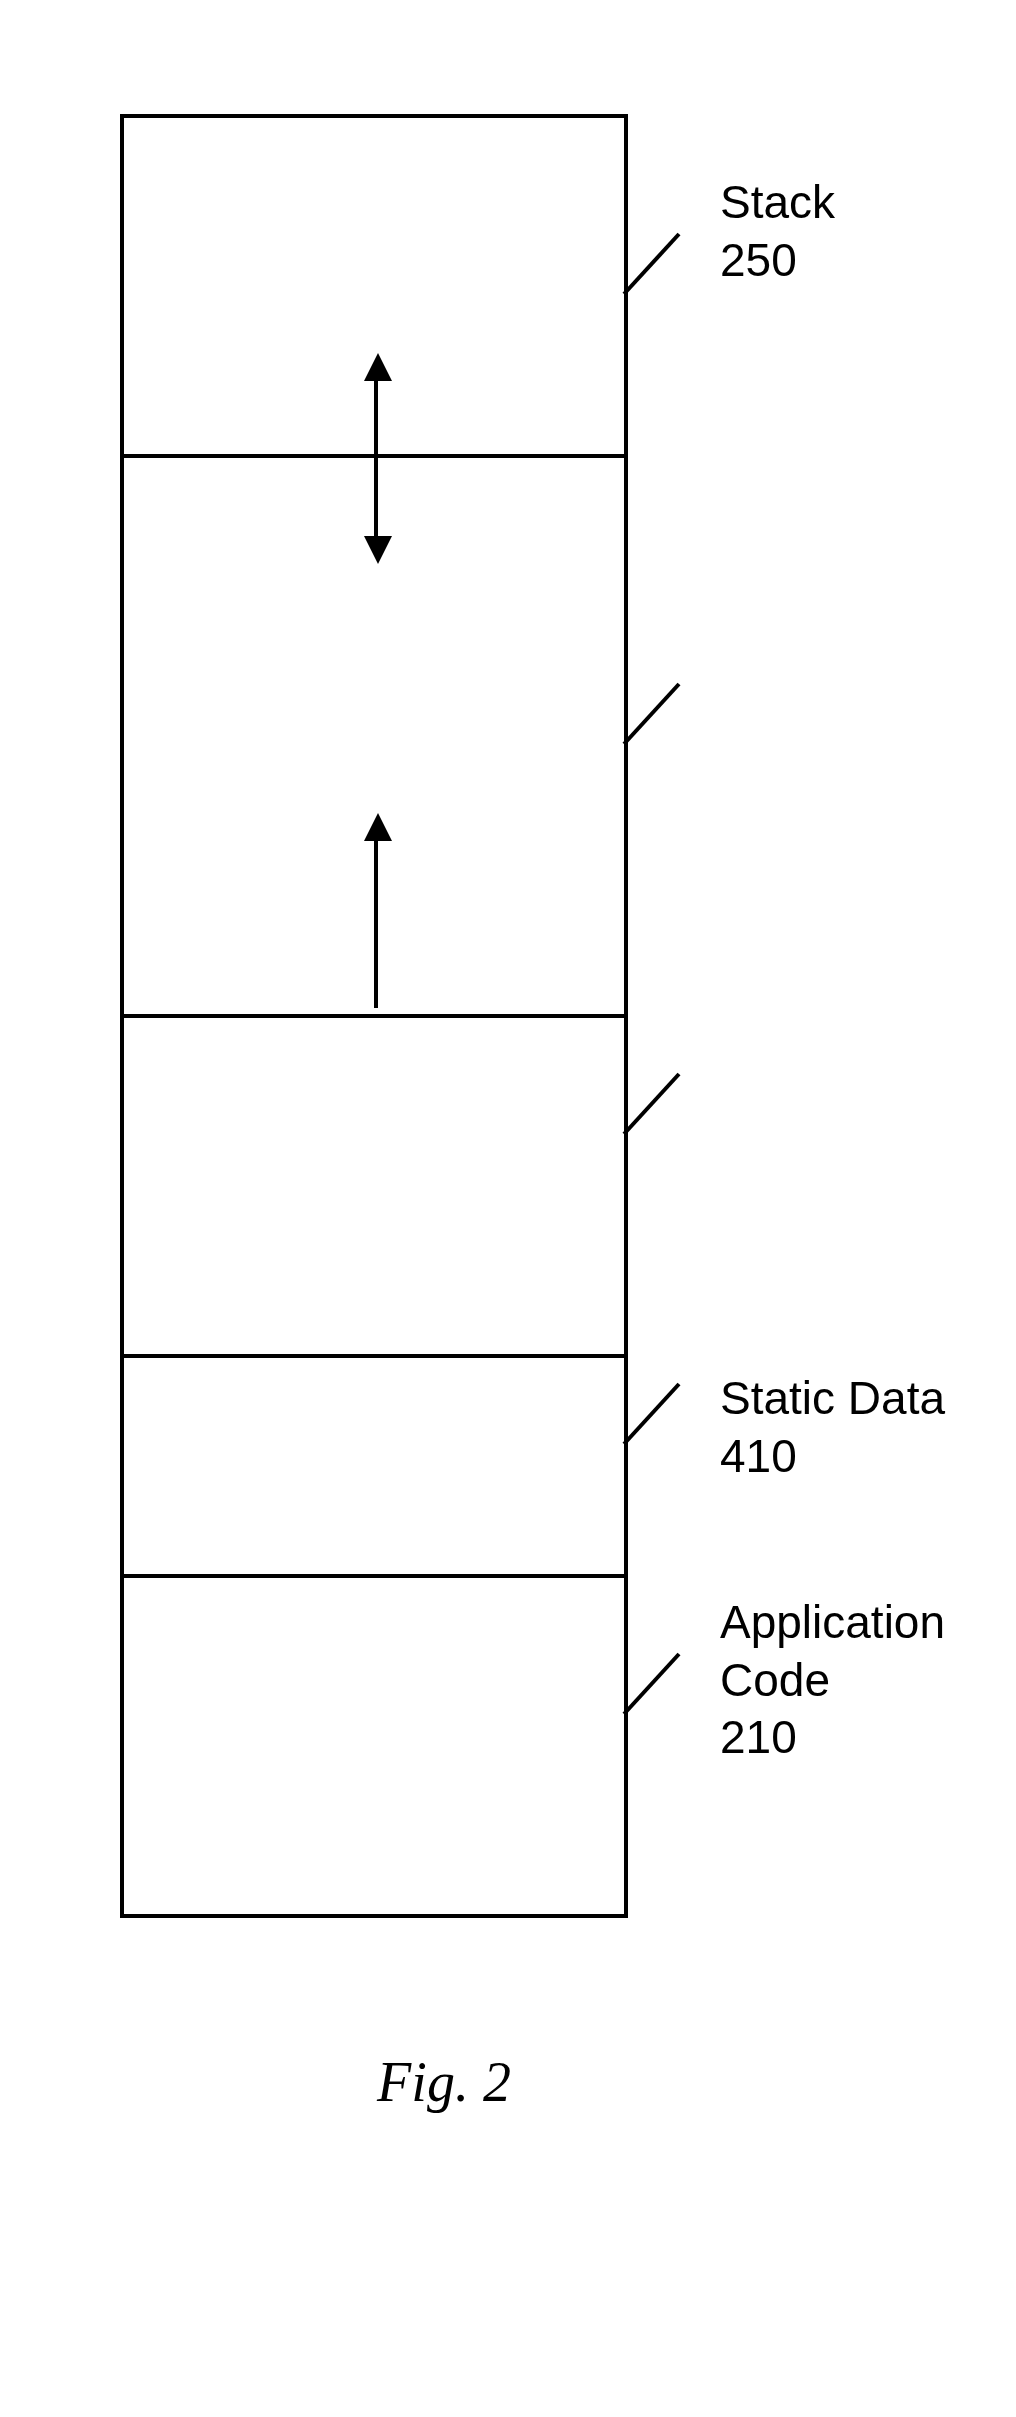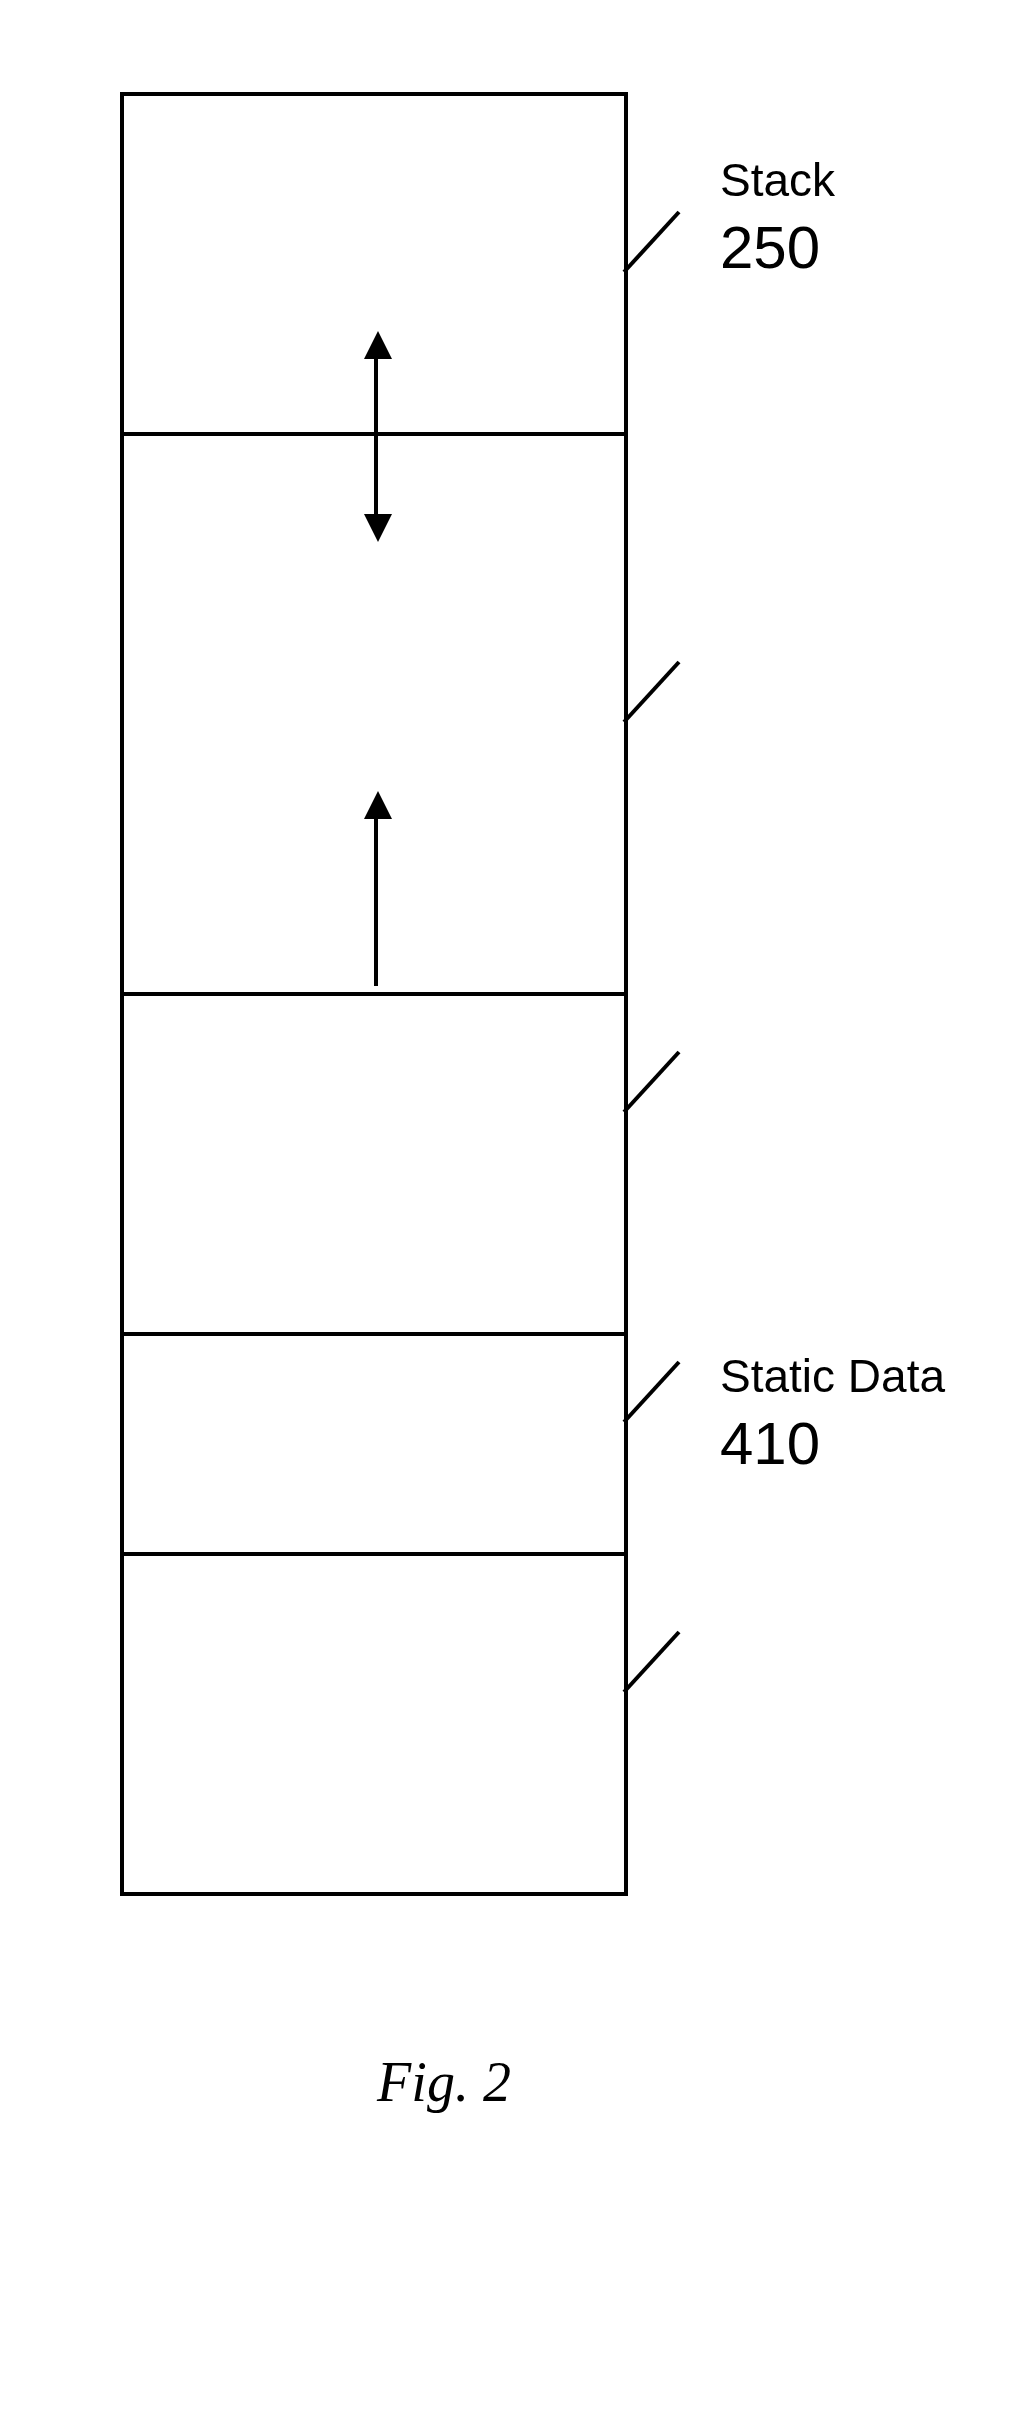--- a/index.html
+++ b/index.html
@@ -7,21 +7,21 @@
       padding: 0;
       font-family: Arial, Helvetica, sans-serif;
       background: #fff;
       width: 1016px;
       height: 2417px;
       position: relative;
     }
     .diagram {
       position: absolute;
       left: 120px;
-      top: 92px;
+      top: 114px;
       width: 500px;
     }
     .column {
       width: 500px;
       border: 4px solid #000;
       border-bottom: none;
     }
     .segment {
       border-bottom: 4px solid #000;
       position: relative;
@@ -34,21 +34,21 @@
     .seg-app     { height: 340px; }
 
     .label {
       position: absolute;
       left: 600px;
       font-size: 46px;
       line-height: 1.25;
       white-space: nowrap;
     }
     .ref {
-      font-size: 60px;
+      font-size: 46px;
     }
 
     
     .leader {
       position: absolute;
       width: 60px;
       height: 60px;
       left: 504px; 
     }
     .leader svg { position: absolute; inset: 0; overflow: visible; }
@@ -138,18 +138,23 @@
     <span class="ref">250</span>
   </div>
 
 
 
   <div class="label" style="top:1220px;margin-top:36px;">
     <span>Static Data</span><br>
     <span class="ref">410</span>
   </div>
 
+  <div class="label" style="top:1480px;">
+    <span>Application</span><br>
+    <span>Code</span><br>
+    <span class="ref">210</span>
+  </div>
 
 </div>
 
 <div class="fig-caption">
   <span>Fig. 2</span>
 </div>
 
 </body></html>

